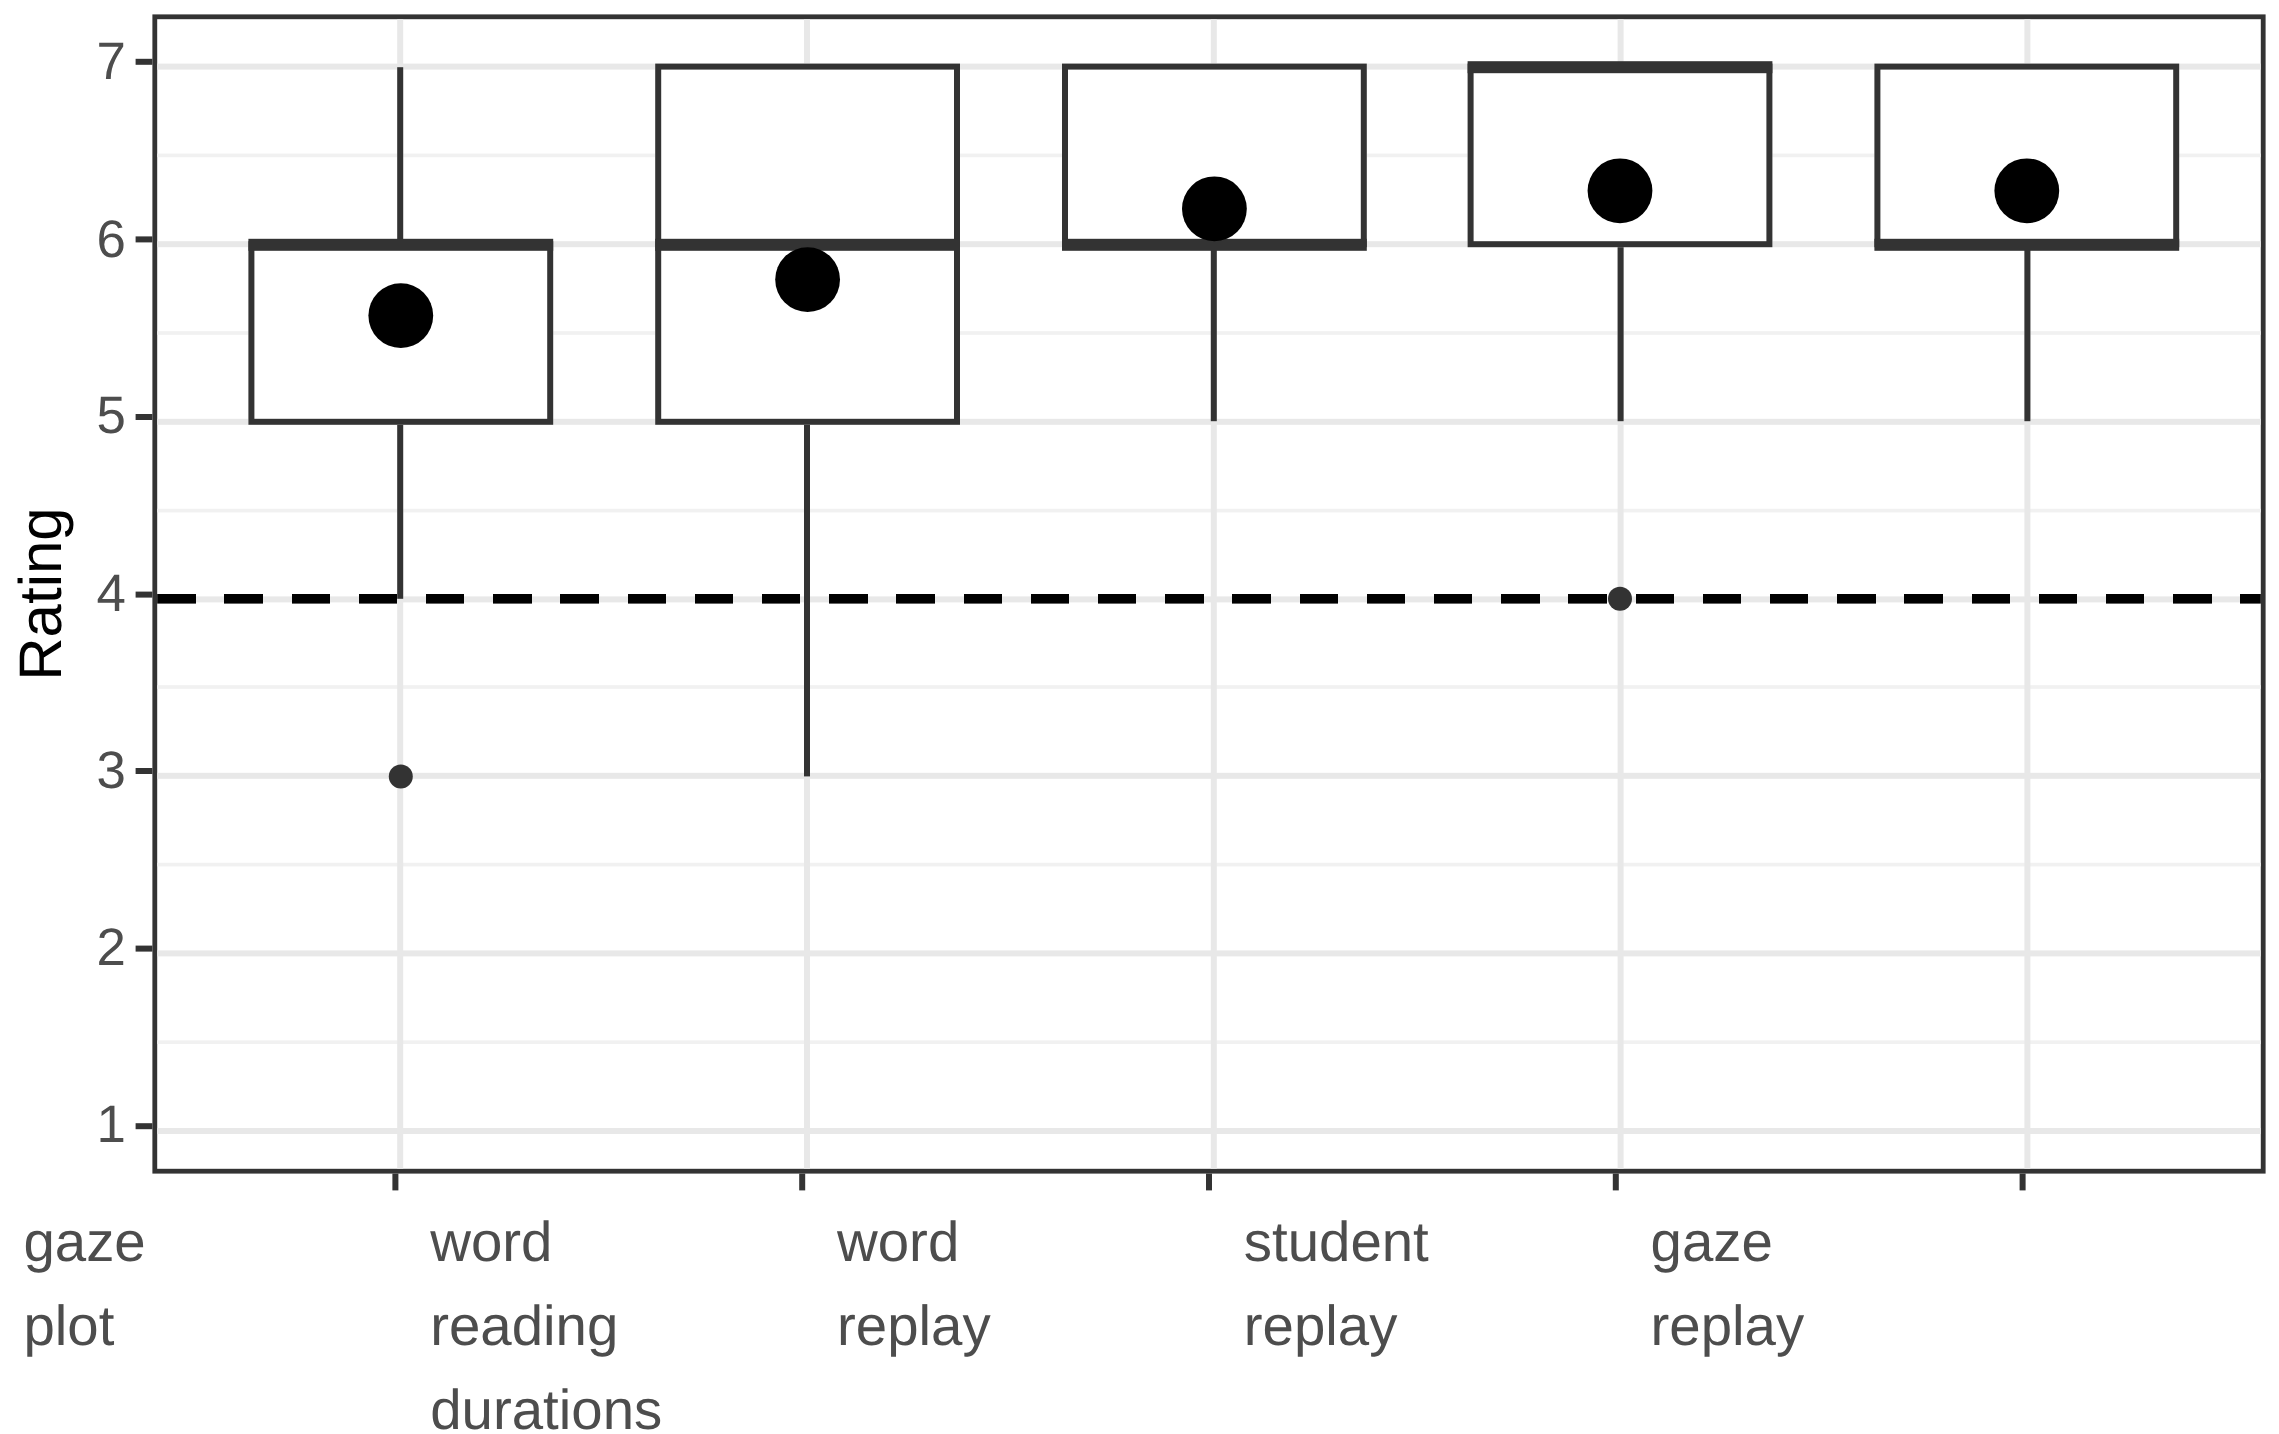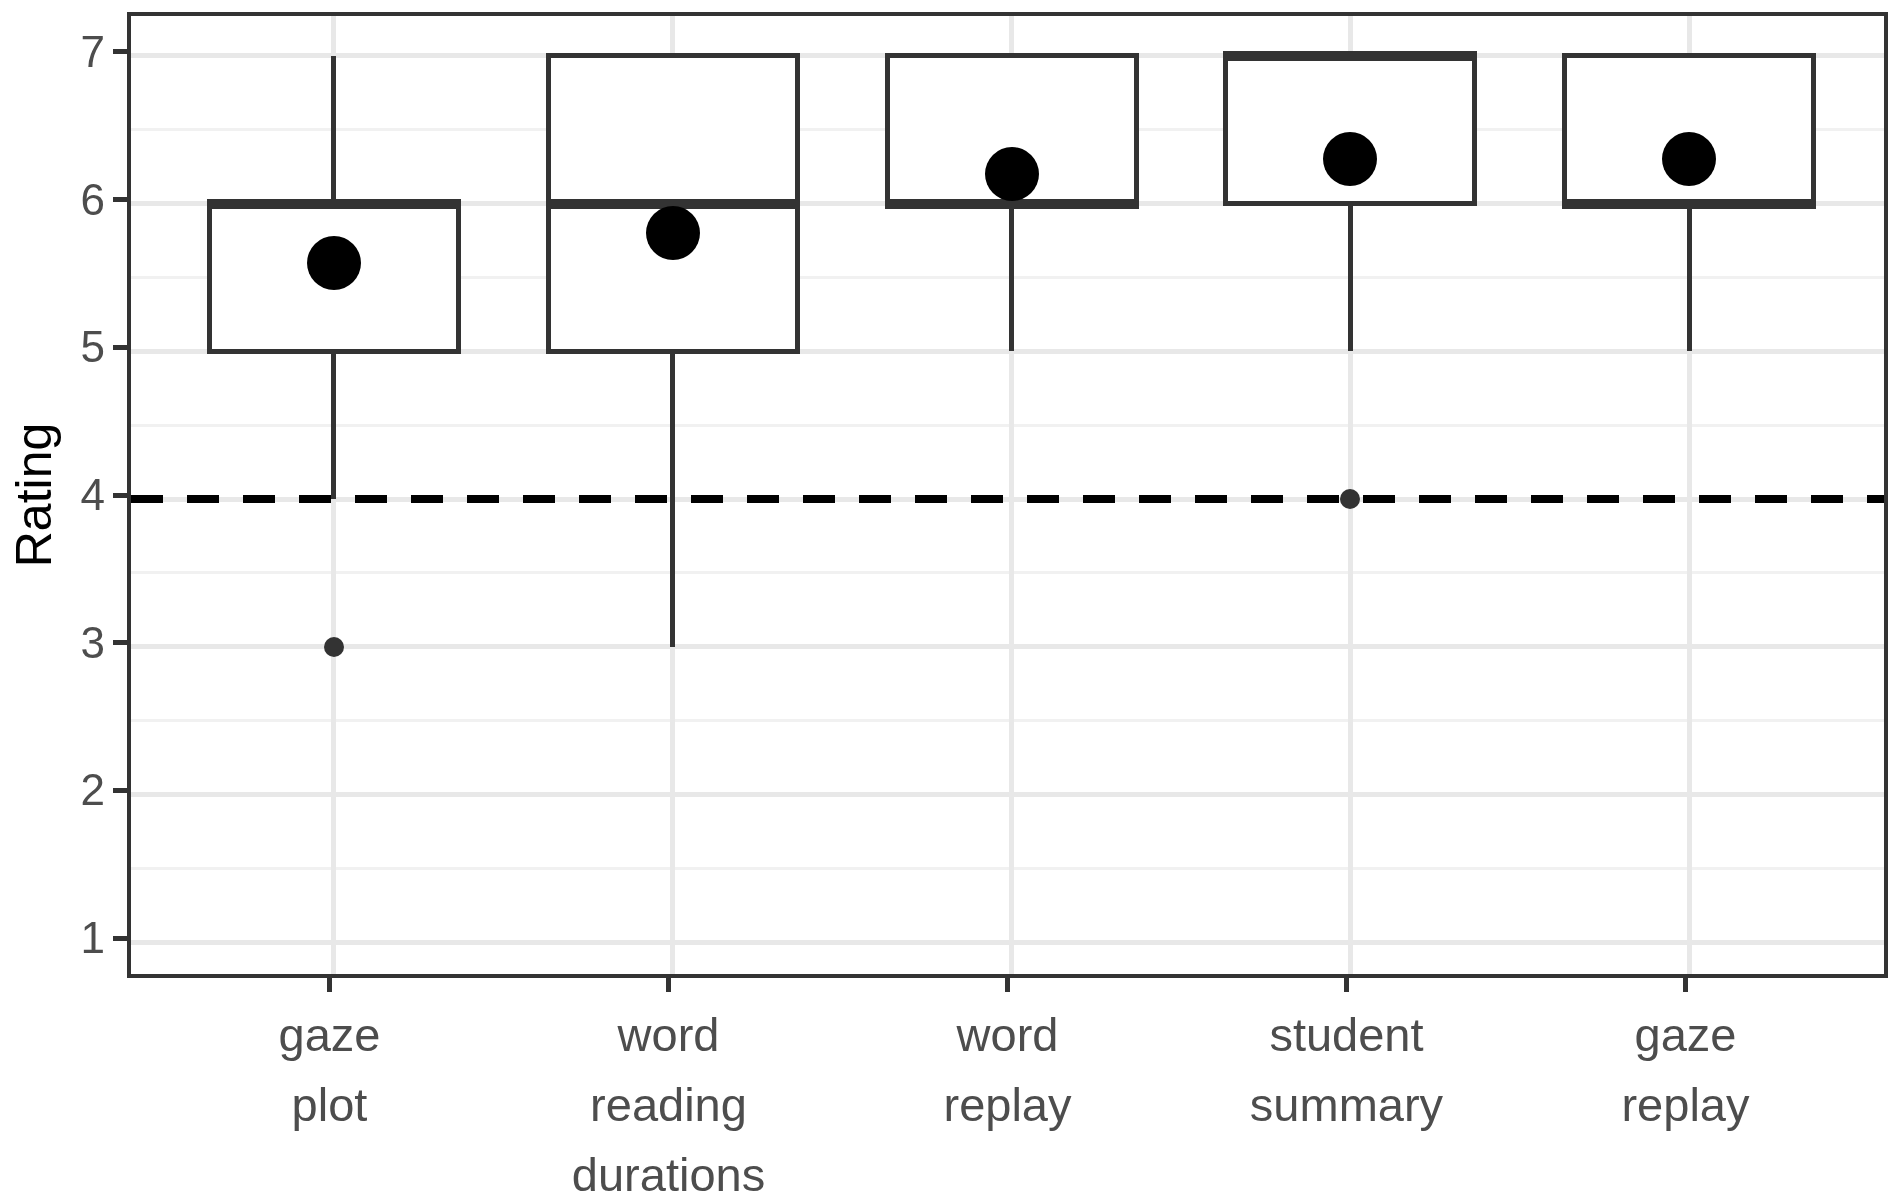--- a/index.html
+++ b/index.html
@@ -23,21 +23,21 @@
   .median-line{position:absolute;}
   .mean-dot{position:absolute;border-radius:50%;}
   .outlier-dot{position:absolute;border-radius:50%;}
   .ref-line{position:absolute;}
   .y-tick,.x-tick{position:absolute;}
   .y-tick-label{
     position:absolute;text-align:right;
     transform:translateY(-50%);
   }
   .x-tick-label{
-    position:absolute;text-align:center;
+    position:absolute;
     transform:translateX(-50%);
     white-space:pre-line;
   }
   #y-axis-title{
     position:absolute;
     transform:translate(-50%,-50%) rotate(-90deg);
     white-space:nowrap;
   }
 </style>
 </head>
@@ -109,18 +109,18 @@
 plot</div>
       <div class="x-tick" style="left: 666.007px; top: 978px; width: 5px; height: 14px; background: rgb(51, 51, 51);"></div>
       <div class="x-tick-label" style="left: 668.507px; top: 1000px; width: 620px; color: rgb(77, 77, 77); font-size: 47px; line-height: 70px;">word
 reading
 durations</div>
       <div class="x-tick" style="left: 1005px; top: 978px; width: 5px; height: 14px; background: rgb(51, 51, 51);"></div>
       <div class="x-tick-label" style="left: 1007.5px; top: 1000px; width: 620px; color: rgb(77, 77, 77); font-size: 47px; line-height: 70px;">word
 replay</div>
       <div class="x-tick" style="left: 1343.99px; top: 978px; width: 5px; height: 14px; background: rgb(51, 51, 51);"></div>
       <div class="x-tick-label" style="left: 1346.49px; top: 1000px; width: 620px; color: rgb(77, 77, 77); font-size: 47px; line-height: 70px;">student
-summary</div>
+replay</div>
       <div class="x-tick" style="left: 1682.98px; top: 978px; width: 5px; height: 14px; background: rgb(51, 51, 51);"></div>
       <div class="x-tick-label" style="left: 1685.48px; top: 1000px; width: 620px; color: rgb(77, 77, 77); font-size: 47px; line-height: 70px;">gaze
 replay</div>
     </div>
 </div>
 
 </body></html>

